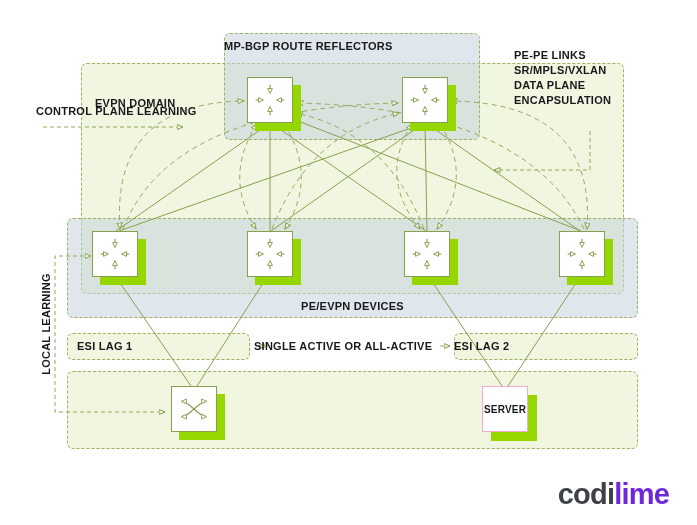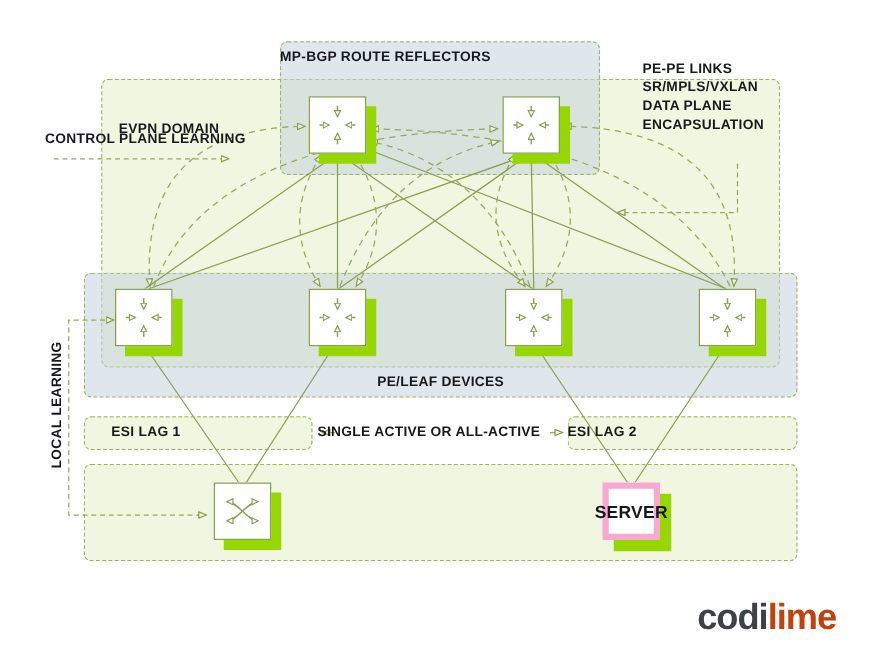--- a/index.html
+++ b/index.html
@@ -23,38 +23,38 @@
   .node{
     position:absolute;width:46px;height:46px;background:#ffffff;box-sizing:border-box;
     border:1px solid #87a050;box-shadow:8px 8px 0 0 #97d700;
     display:flex;align-items:center;justify-content:center;
   }
   .node svg{display:block;}
   .rr1{left:247px;top:77px;} .rr2{left:402px;top:77px;}
   .pe1{left:92px;top:231px;} .pe2{left:247px;top:231px;}
   .pe3{left:404px;top:231px;}.pe4{left:559px;top:231px;}
   .sw {left:171px;top:386px;}
-  .server{left:482px;top:386px;border:5px solid #f9a8d4;box-shadow:9px 9px 0 0 #97d700;
-    font-size:14px;font-weight:bold;letter-spacing:.2px;color:#17191c;}
+  .server{left:482px;top:386px;border:1px solid #f9a8d4;box-shadow:9px 9px 0 0 #97d700;
+    font-size:10px;font-weight:bold;letter-spacing:.2px;color:#17191c;}
   
   .lbl{position:absolute;font-size:11px;font-weight:bold;letter-spacing:.25px;white-space:nowrap;}
   .mpbgp-lbl {left:224px;top:40px;width:256px;text-align:left;}
   .evpn-lbl  {left:95px; top:63px;margin-top:34px;}
   .cpl-lbl   {left:36px; top:105px;}
   .pepe-lbl  {left:514px;top:48px;white-space:normal;width:120px;line-height:15px;}
   .peleaf-lbl{left:67px; top:300px;width:571px;text-align:center;}
-  .esi1-lbl  {left:89px; top:340px;}
+  .esi1-lbl  {left:77px; top:340px;}
   .esi2-lbl  {left:454px;top:340px;width:172px;}
   .single-lbl{left:254px;top:340px;width:196px;}
   .ce-lbl    {left:318px;top:381px;white-space:normal;width:120px;line-height:15px;}
   .local-lbl {left:-14px;top:318px;width:120px;text-align:center;transform:rotate(-90deg);}
   
   .logo{position:absolute;right:28px;bottom:14px;font-size:29px;font-weight:bold;
     letter-spacing:-0.8px;color:#3d4247;}
-  .logo .lime{color:#c2410c;}
+  .logo .lime{color:#6d28d9;}
 </style>
 </head>
 <body>
 
 <div class="canvas">
 
   <div class="box green-box evpn-box"></div>
   <div class="box blue-box  mpbgp-box"></div>
   <div class="box blue-box  peband-box"></div>
   <div class="box green-box esi1-box"></div>
@@ -171,21 +171,21 @@
 
   <div class="lbl mpbgp-lbl">MP-BGP ROUTE REFLECTORS</div>
   <div class="lbl evpn-lbl">EVPN DOMAIN</div>
   <div class="lbl cpl-lbl">CONTROL PLANE LEARNING</div>
   <div class="lbl pepe-lbl">
     <div>PE-PE LINKS</div>
     <div>SR/MPLS/VXLAN</div>
     <div>DATA PLANE</div>
     <div>ENCAPSULATION</div>
   </div>
-  <div class="lbl peleaf-lbl">PE/LEAF DEVICES</div>
+  <div class="lbl peleaf-lbl">PE/EVPN DEVICES</div>
   <div class="lbl esi1-lbl">ESI LAG 1</div>
   <div class="lbl esi2-lbl">ESI LAG 2</div>
   <div class="lbl single-lbl">SINGLE ACTIVE OR ALL-ACTIVE</div>
   <div class="lbl local-lbl">LOCAL LEARNING</div>
 
   <div class="logo">
     <span>codi</span><span class="lime">lime</span>
   </div>
 </div>
 

